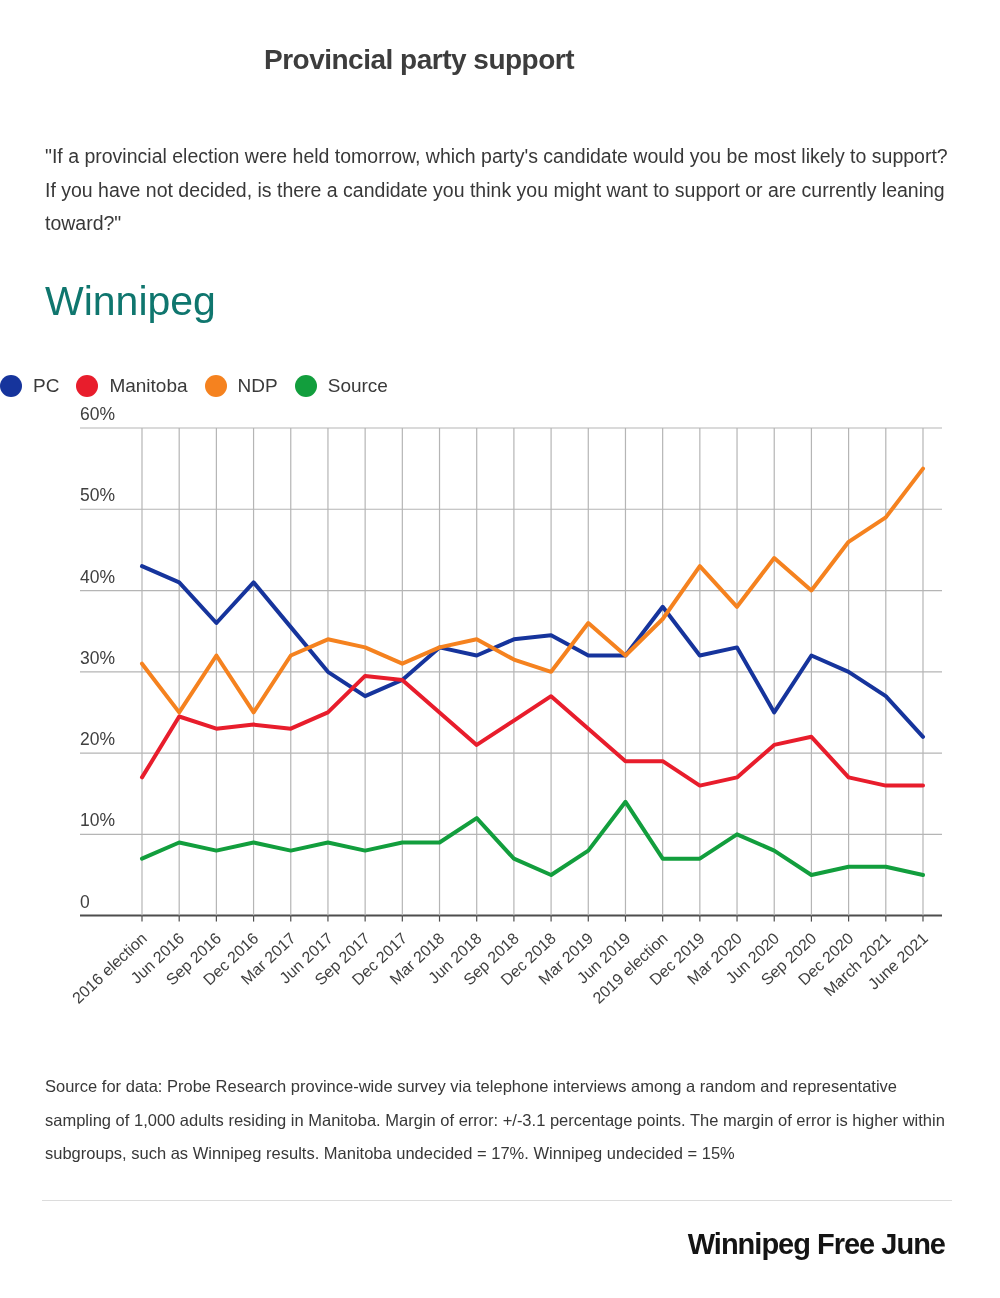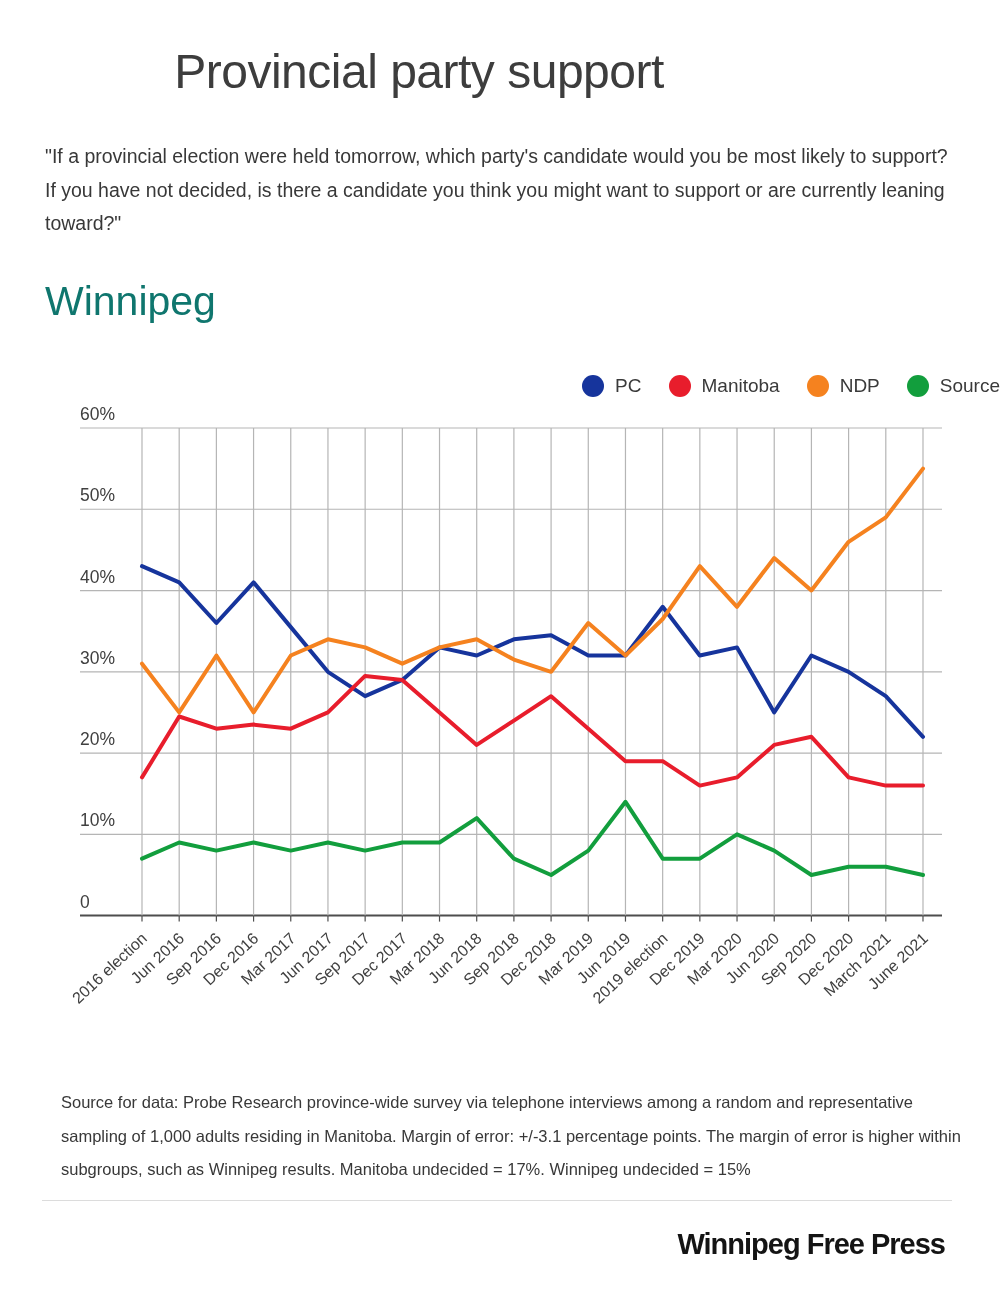--- a/index.html
+++ b/index.html
@@ -2,40 +2,40 @@
 <html><head>
 <meta charset="utf-8">
 <style>
   html,body{margin:0;padding:0;}
   body{
     width:1000px;height:1298px;position:relative;background:#ffffff;
     font-family:"Liberation Sans", sans-serif;color:#3a3a3a;overflow:hidden;
   }
   .page-title{
     position:absolute;top:44px;left:0;width:838px;margin:0;
-    text-align:center;font-size:48px;font-weight:400;color:#3d3d3d;letter-spacing:-.5px;
+    text-align:center;font-size:28px;font-weight:700;color:#3d3d3d;letter-spacing:-.5px;
   }
   .question{
     position:absolute;top:140px;left:45px;width:908px;margin:0;
     font-size:19.5px;line-height:33.5px;color:#383838;
   }
   .region-heading{
     position:absolute;top:278px;left:45px;margin:0;
     font-size:41px;font-weight:400;color:#0f766e;
   }
   .legend{
     position:absolute;top:375px;left:0;width:1000px;
-    display:flex;justify-content:flex-end;align-items:center;gap:27px;
+    display:flex;justify-content:flex-start;align-items:center;gap:17px;
   }
   .legend-item{display:flex;align-items:center;gap:11px;}
   .legend-dot{width:22px;height:22px;border-radius:50%;display:inline-block;}
   .legend-label{font-size:19px;color:#3a3a3a;}
   #chart-svg{position:absolute;top:400px;left:0;}
   .source-text{
-    position:absolute;top:1070px;left:45px;width:900px;margin:16px;
+    position:absolute;top:1070px;left:45px;width:900px;margin:0;
     font-size:16.5px;line-height:33.5px;color:#383838;
   }
   .divider{
     position:absolute;top:1200px;left:42px;width:910px;height:0;
     border-top:1px solid #dcdcdc;
   }
   .brand{
     position:absolute;top:1228px;right:55px;margin:0;
     font-size:29px;font-weight:700;color:#141414;letter-spacing:-1px;
   }
@@ -152,13 +152,13 @@
     <polyline points="142.0,566.2 179.2,582.4 216.4,623.0 253.6,582.4 290.8,627.1 327.9,671.8 365.1,696.2 402.3,679.9 439.5,647.4 476.7,655.5 513.9,639.3 551.1,635.2 588.3,655.5 625.5,655.5 662.7,606.8 699.8,655.5 737.0,647.4 774.2,712.4 811.4,655.5 848.6,671.8 885.8,696.2 923.0,736.8" fill="none" stroke="#16349c" stroke-width="4" stroke-linejoin="round" stroke-linecap="round"></polyline>
     <polyline points="142.0,777.4 179.2,716.5 216.4,728.7 253.6,724.6 290.8,728.7 327.9,712.4 365.1,675.9 402.3,679.9 439.5,712.4 476.7,744.9 513.9,720.6 551.1,696.2 588.3,728.7 625.5,761.2 662.7,761.2 699.8,785.6 737.0,777.4 774.2,744.9 811.4,736.8 848.6,777.4 885.8,785.6 923.0,785.6" fill="none" stroke="#e81d2c" stroke-width="4" stroke-linejoin="round" stroke-linecap="round"></polyline>
     <polyline points="142.0,663.7 179.2,712.4 216.4,655.5 253.6,712.4 290.8,655.5 327.9,639.3 365.1,647.4 402.3,663.7 439.5,647.4 476.7,639.3 513.9,659.6 551.1,671.8 588.3,623.0 625.5,655.5 662.7,619.0 699.8,566.2 737.0,606.8 774.2,558.0 811.4,590.5 848.6,541.8 885.8,517.4 923.0,468.6" fill="none" stroke="#f5821f" stroke-width="4" stroke-linejoin="round" stroke-linecap="round"></polyline>
     <polyline points="142.0,858.7 179.2,842.5 216.4,850.6 253.6,842.5 290.8,850.6 327.9,842.5 365.1,850.6 402.3,842.5 439.5,842.5 476.7,818.1 513.9,858.7 551.1,875.0 588.3,850.6 625.5,801.8 662.7,858.7 699.8,858.7 737.0,834.3 774.2,850.6 811.4,875.0 848.6,866.8 885.8,866.8 923.0,875.0" fill="none" stroke="#129e3d" stroke-width="4" stroke-linejoin="round" stroke-linecap="round"></polyline>
   </svg>
 
 <p class="source-text">Source for data:  Probe Research province-wide survey via telephone interviews among a random and representative sampling of 1,000 adults residing in Manitoba.  Margin of error: +/-3.1 percentage points.  The margin of error is higher within subgroups, such as Winnipeg results. Manitoba undecided = 17%.  Winnipeg undecided = 15%</p>
 
 <div class="divider"></div>
 
-<p class="brand">Winnipeg Free Press</p>
+<p class="brand">Winnipeg Free June</p>
 
 </body></html>

